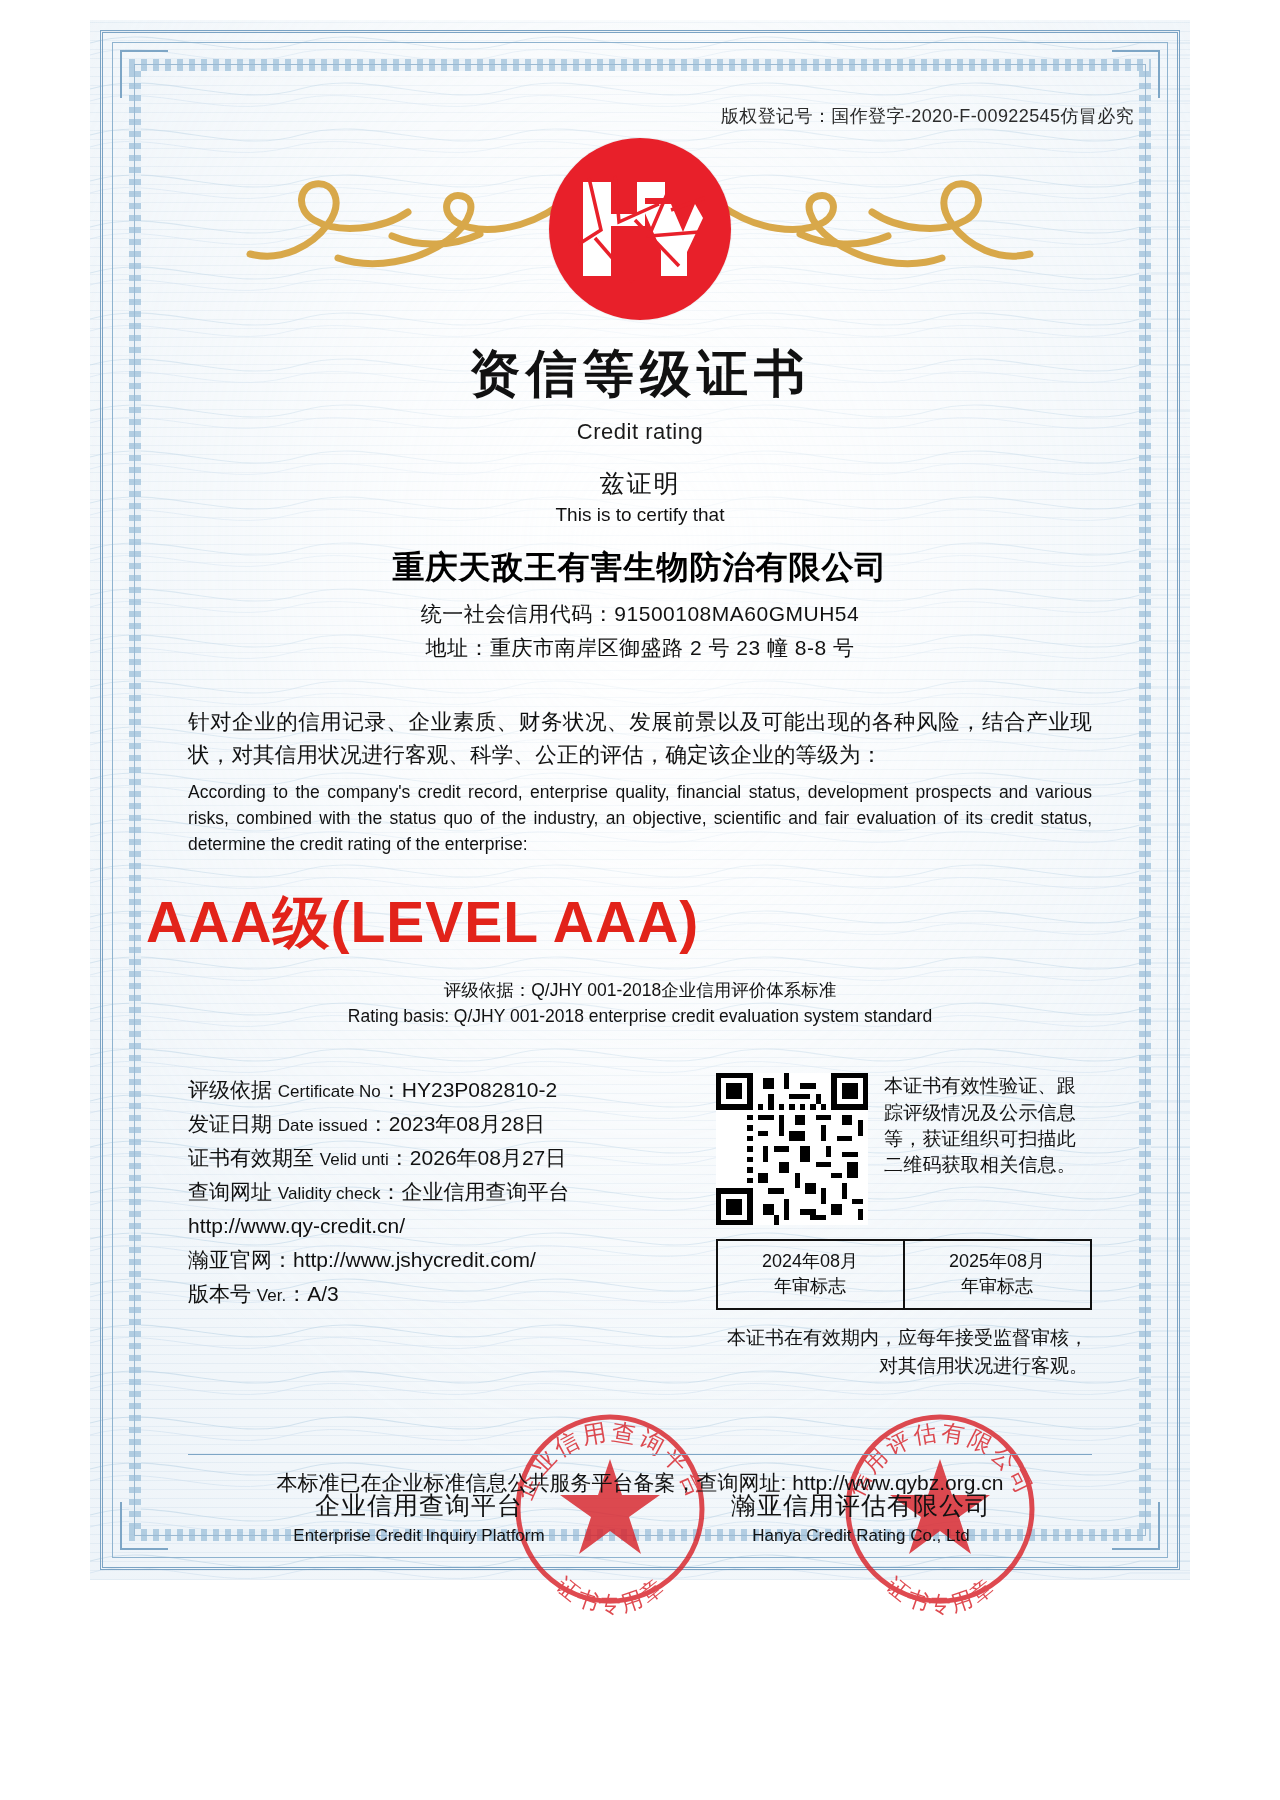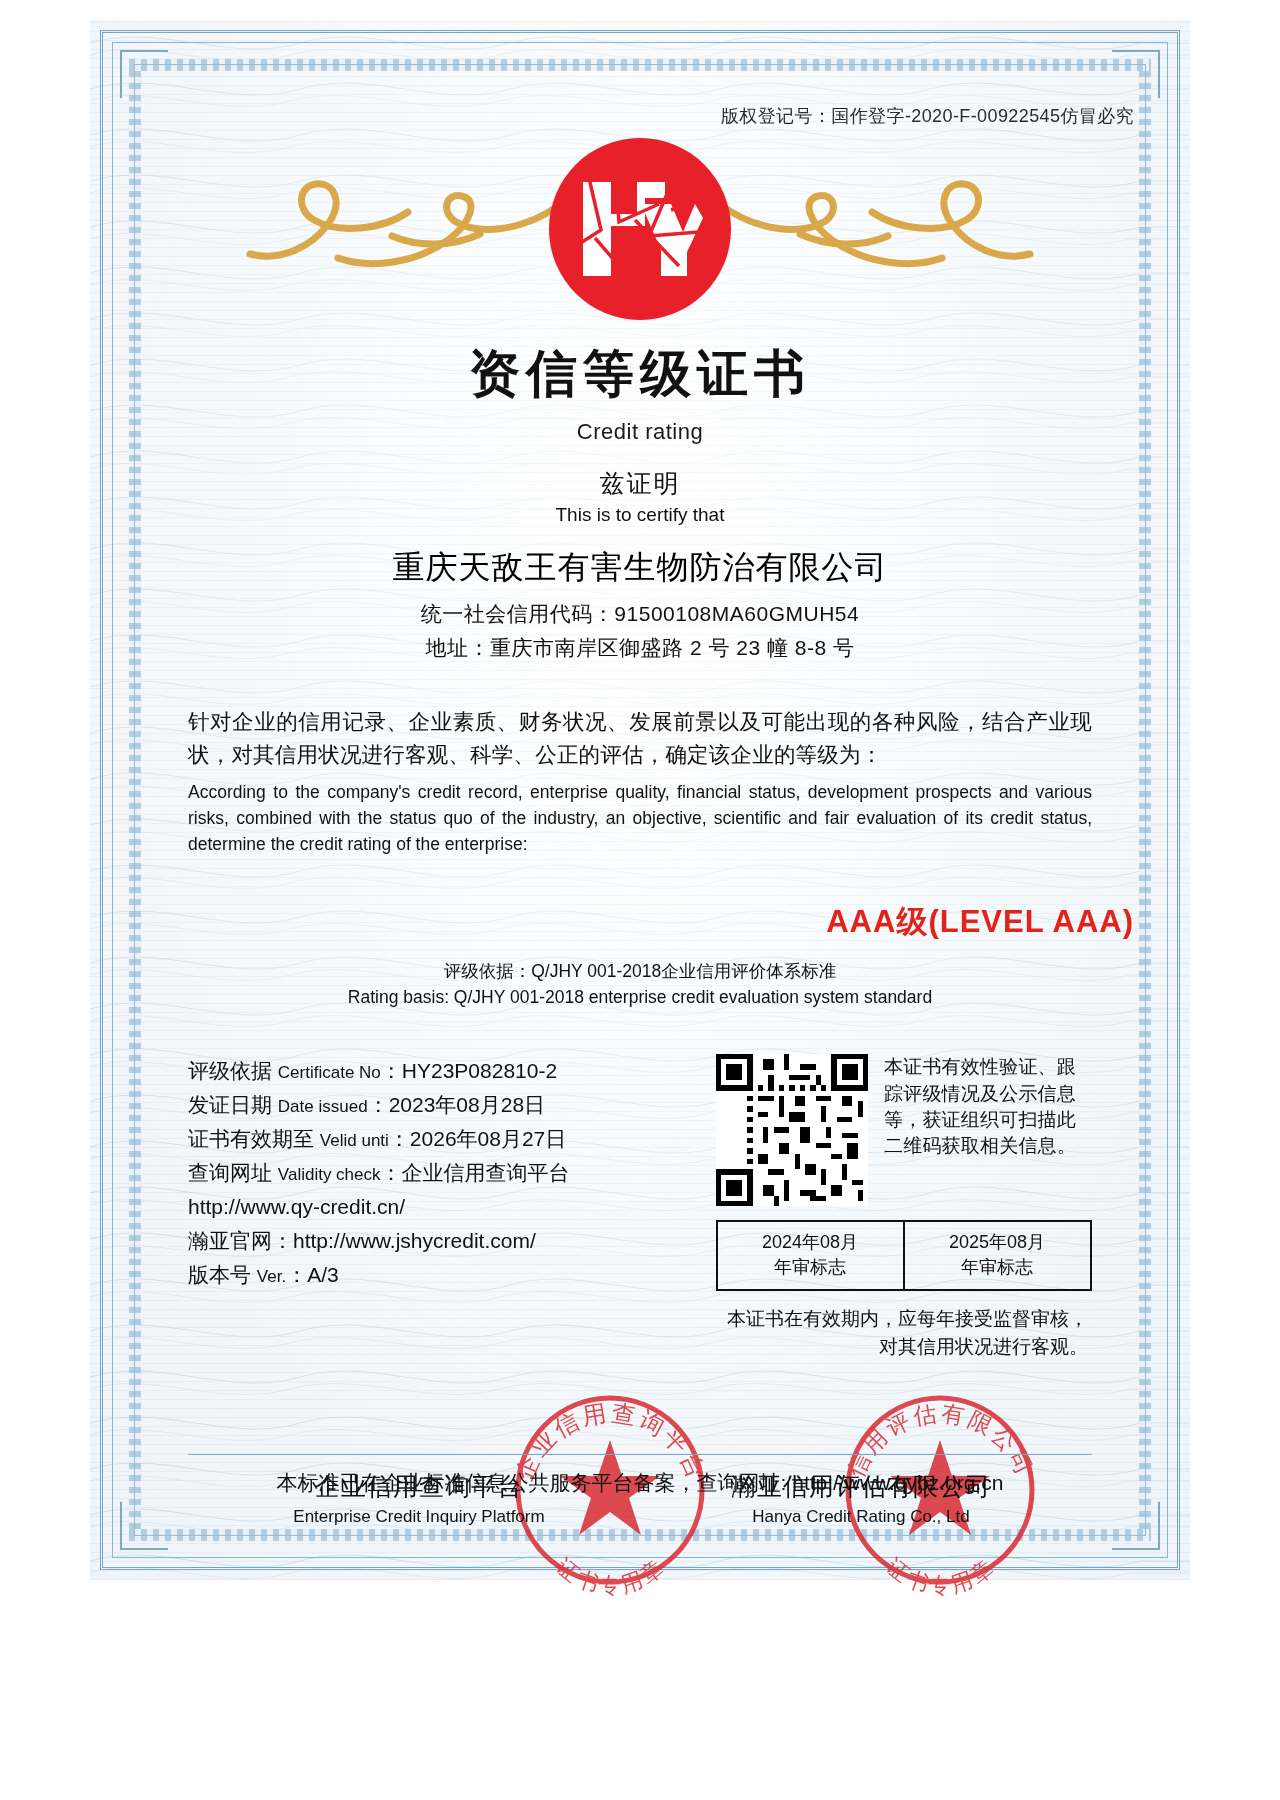--- a/index.html
+++ b/index.html
@@ -147,21 +147,21 @@
   }
   .certify-en {
     text-align: center;
     font-size: 19px;
     color: #111;
     margin-top: 4px;
   }
   .company {
     text-align: center;
     font-size: 32px;
-    font-weight: normal;
+    font-weight: bold;
     color: #000;
     margin-top: 20px;
     letter-spacing: 1px;
   }
   .reg-line {
     text-align: center;
     font-size: 21px;
     color: #111;
     margin-top: 10px;
     letter-spacing: .5px;
@@ -186,25 +186,25 @@
   }
   .body-en {
     font-size: 17.5px;
     color: #111;
     line-height: 1.5;
     text-align: justify;
     margin-top: 6px;
   }
 
   .level {
-    text-align: right;
-    font-size: 31px;
+    text-align: left;
+    font-size: 57px;
     font-weight: bold;
     color: #e2231a;
-    margin-top: 44px;
+    margin-top: 28px;
     letter-spacing: 1px;
   }
   .basis-cn {
     text-align: center;
     font-size: 17.5px;
     color: #111;
     margin-top: 16px;
   }
   .basis-en {
     text-align: center;

